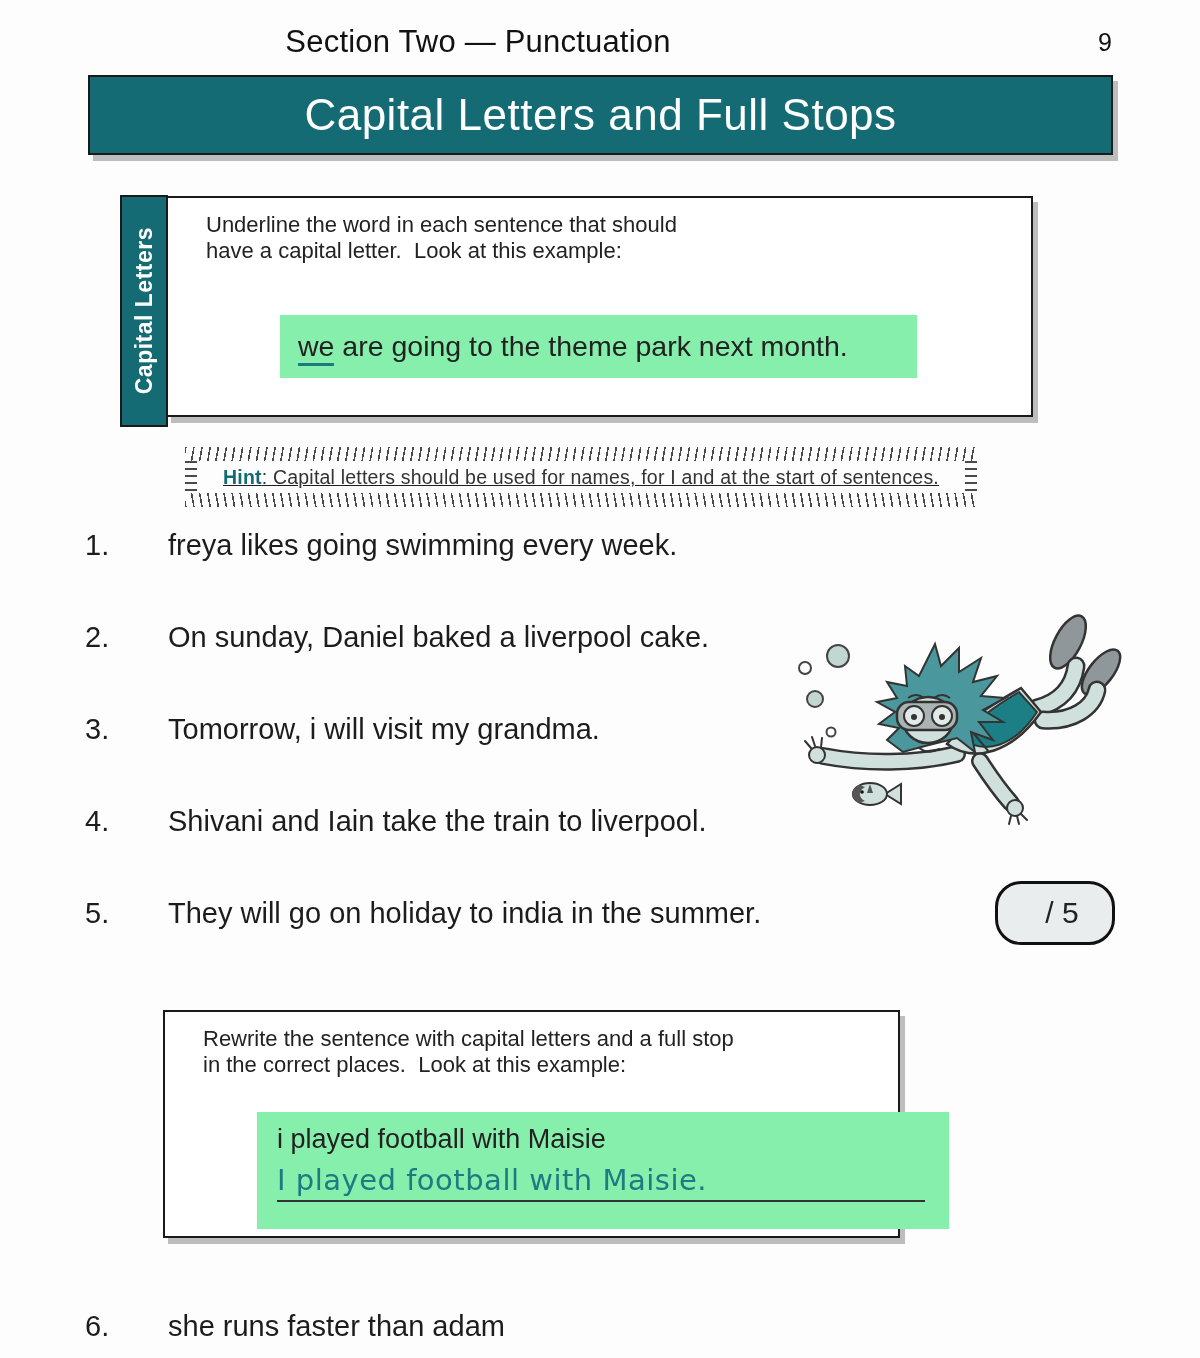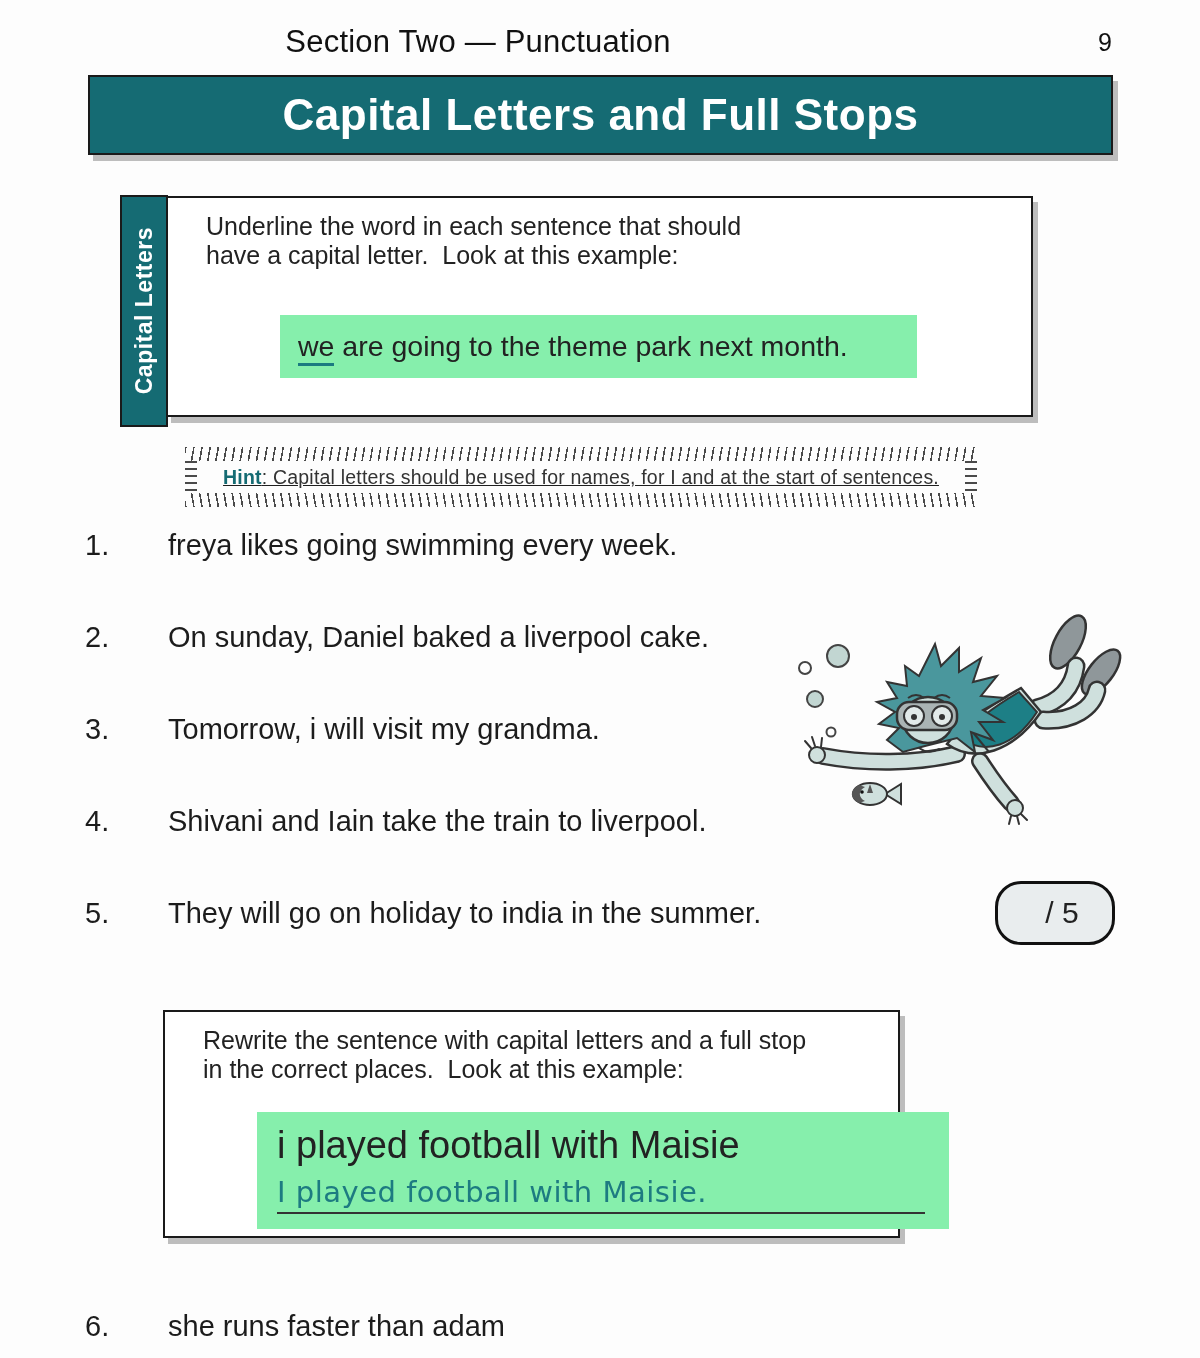--- a/index.html
+++ b/index.html
@@ -25,21 +25,21 @@
 
   
   .banner {
     position:absolute; left:88px; top:75px; width:1025px; height:80px;
     background:#156b73;
     border:2px solid #1a1a1a;
     box-shadow:5px 6px 0 #bdbdbd;
     display:flex; align-items:center; justify-content:center;
   }
   .banner-title {
-    color:#ffffff; font-size:44px; font-weight:bold; letter-spacing:0.5px;
+    color:#ffffff; font-size:44px; font-weight:normal; letter-spacing:0.5px;
   }
 
   
   .side-tab {
     position:absolute; left:120px; top:195px; width:48px; height:232px;
     background:#156b73; border:2px solid #1a1a1a; z-index:3;
     display:flex; align-items:center; justify-content:center;
   }
   .side-tab-label {
     writing-mode:vertical-rl; transform:rotate(180deg);
@@ -47,21 +47,21 @@
   }
   .exercise-box {
     position:absolute; background:#ffffff;
     border:2px solid #1a1a1a; box-shadow:5px 6px 0 #bdbdbd;
   }
   #box1 { left:166px; top:196px; width:867px; height:221px; }
   #box2 { left:163px; top:1010px; width:737px; height:228px; }
 
   .instr {
     position:absolute; left:38px; top:14px;
-    font-size:25px; line-height:1.16; color:#222;
+    font-size:22px; line-height:1.16; color:#222;
   }
   .example-strip {
     position:absolute; background:#86efac;
   }
   #strip1 { left:112px; top:117px; width:637px; height:63px;
             display:flex; align-items:center; padding-left:18px; }
   .example-sentence { font-size:28.5px; color:#222; }
   .underlined-word {
     border-bottom:3px solid #1b7a80; padding-bottom:1px;
   }
@@ -101,21 +101,21 @@
   
   .score-box {
     position:absolute; left:995px; top:881px; width:120px; height:64px;
     background:#e9edee; border:3px solid #111; border-radius:26px;
     display:flex; align-items:center; justify-content:center; padding-left:14px;
   }
   .score-text { font-size:30px; color:#222; }
 
   
   #strip2 { left:92px; top:100px; width:692px; height:117px; padding:12px 0 0 20px; }
-  .ex2-prompt { font-size:38px; color:#222; }
+  .ex2-prompt { font-size:27px; color:#222; }
   .ex2-answer-wrap {
     display:inline-block; margin-top:8px; width:648px;
     border-bottom:2px solid #333; padding-bottom:3px;
   }
   .ex2-answer {
     font-family:"DejaVu Sans", sans-serif;
     font-size:29px; color:#1d7b81; letter-spacing:0.5px;
   }
 </style>
 </head>

